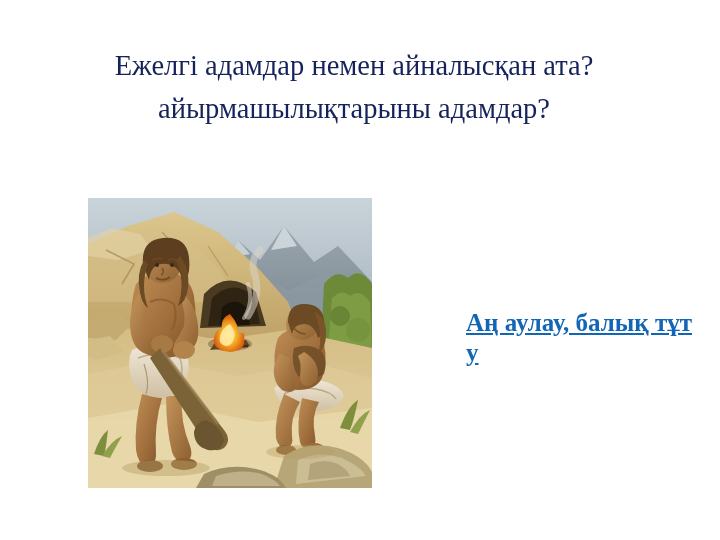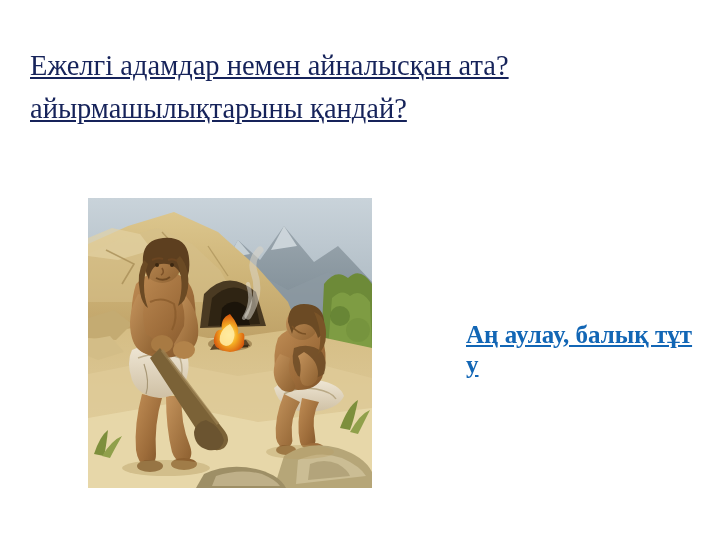--- a/index.html
+++ b/index.html
@@ -16,30 +16,30 @@
   .slide {
     position: relative;
     width: 720px;
     height: 540px;
     background: #ffffff;
   }
 
   
   .title-block {
     position: absolute;
-    left: 30px;
+    left: 24px;
     top: 44px;
     width: 660px;
+    text-align: center;
     color: #16235a;
     font-family: "Liberation Serif", "DejaVu Serif", serif;
     font-size: 28.5px;
     line-height: 43px;
     letter-spacing: 0px;
     white-space: nowrap;
-    text-decoration: underline;
   }
   .title-line {
     display: block;
   }
 
   
   .illustration {
     position: absolute;
     left: 88px;
     top: 198px;
@@ -61,31 +61,30 @@
     top: 308px;
     width: 236px;
     color: #1266b5;
     font-family: "Liberation Serif", "DejaVu Serif", serif;
     font-weight: bold;
     font-size: 25px;
     line-height: 30px;
     text-decoration: underline;
     text-underline-offset: 2px;
     word-break: break-all;
-    margin-top: 12px;
   }
 </style>
 </head>
 <body>
 
 <div class="slide">
 
   <div class="title-block">
     <span class="title-line">Ежелгі адамдар немен айналысқан ата?</span>
-    <span class="title-line">айырмашылықтарыны қандай?</span>
+    <span class="title-line">айырмашылықтарыны адамдар?</span>
   </div>
 
   <div class="illustration">
     <svg class="illus-svg" viewBox="0 0 284 290" preserveAspectRatio="none">
       <defs>
         <linearGradient id="skyG" x1="0" y1="0" x2="0" y2="1">
           <stop offset="0%" stop-color="#c9d3da"></stop>
           <stop offset="100%" stop-color="#a9b6bf"></stop>
         </linearGradient>
         <linearGradient id="rockG" x1="0" y1="0" x2="0" y2="1">

